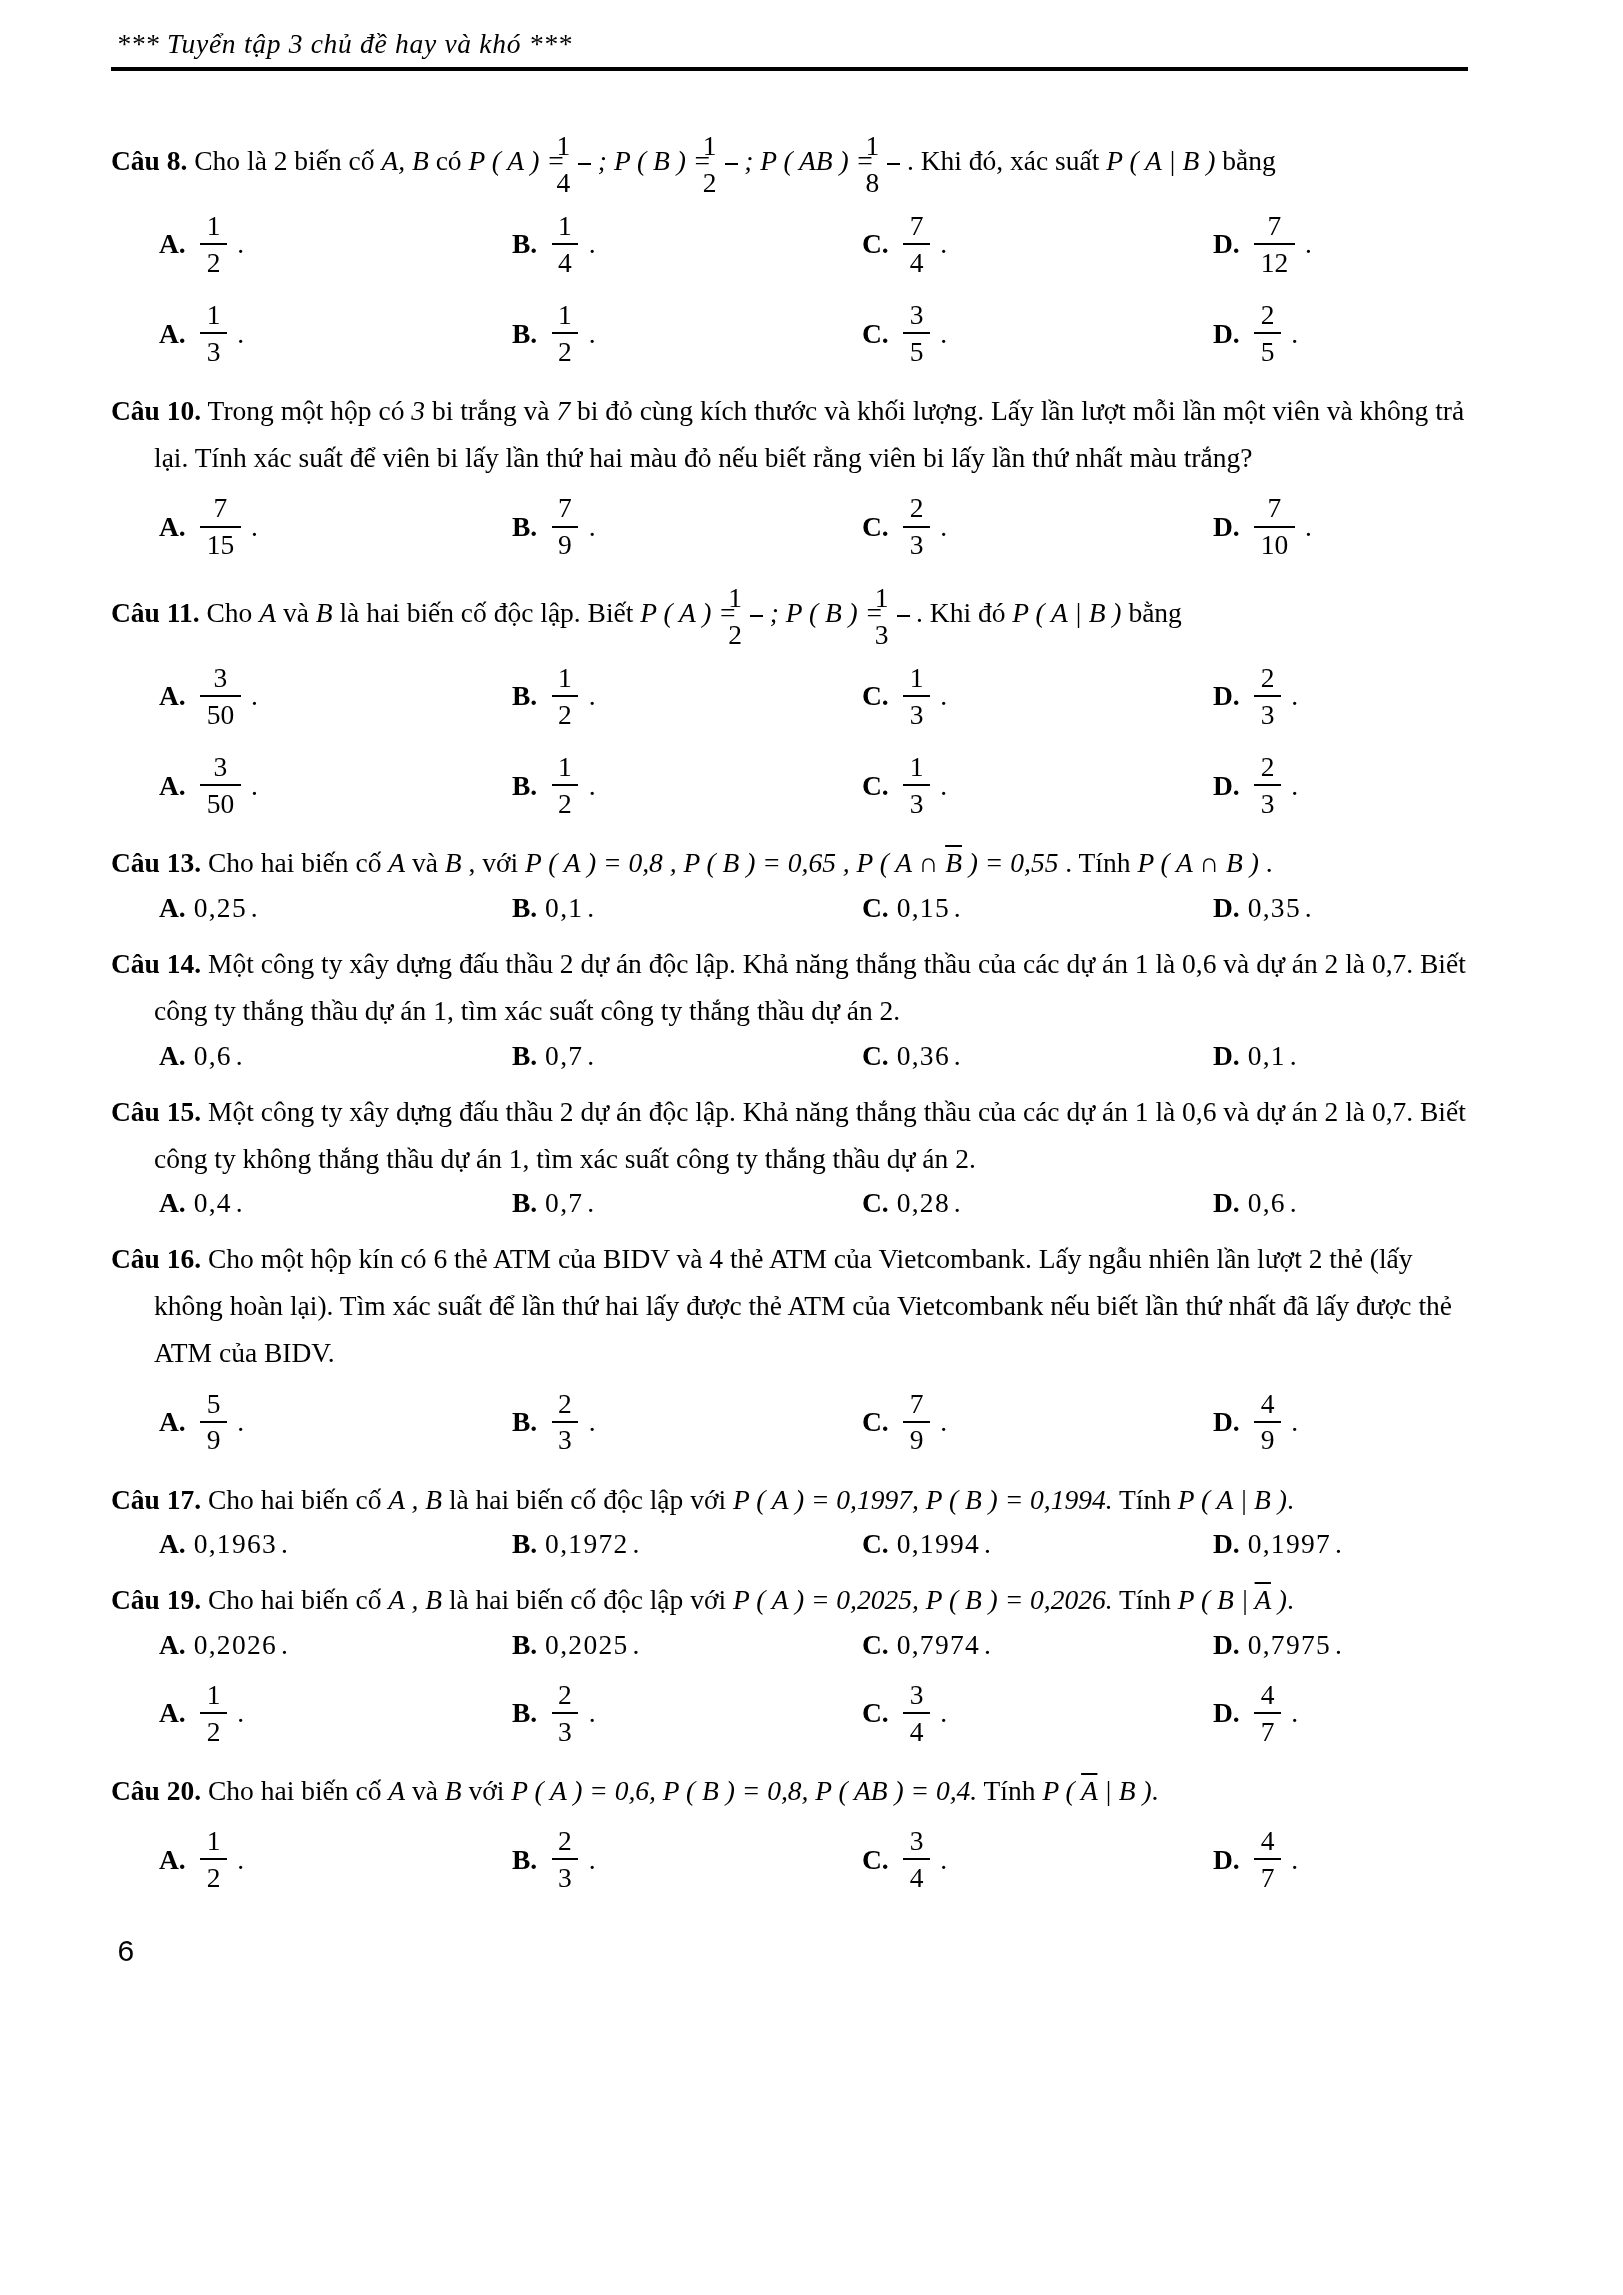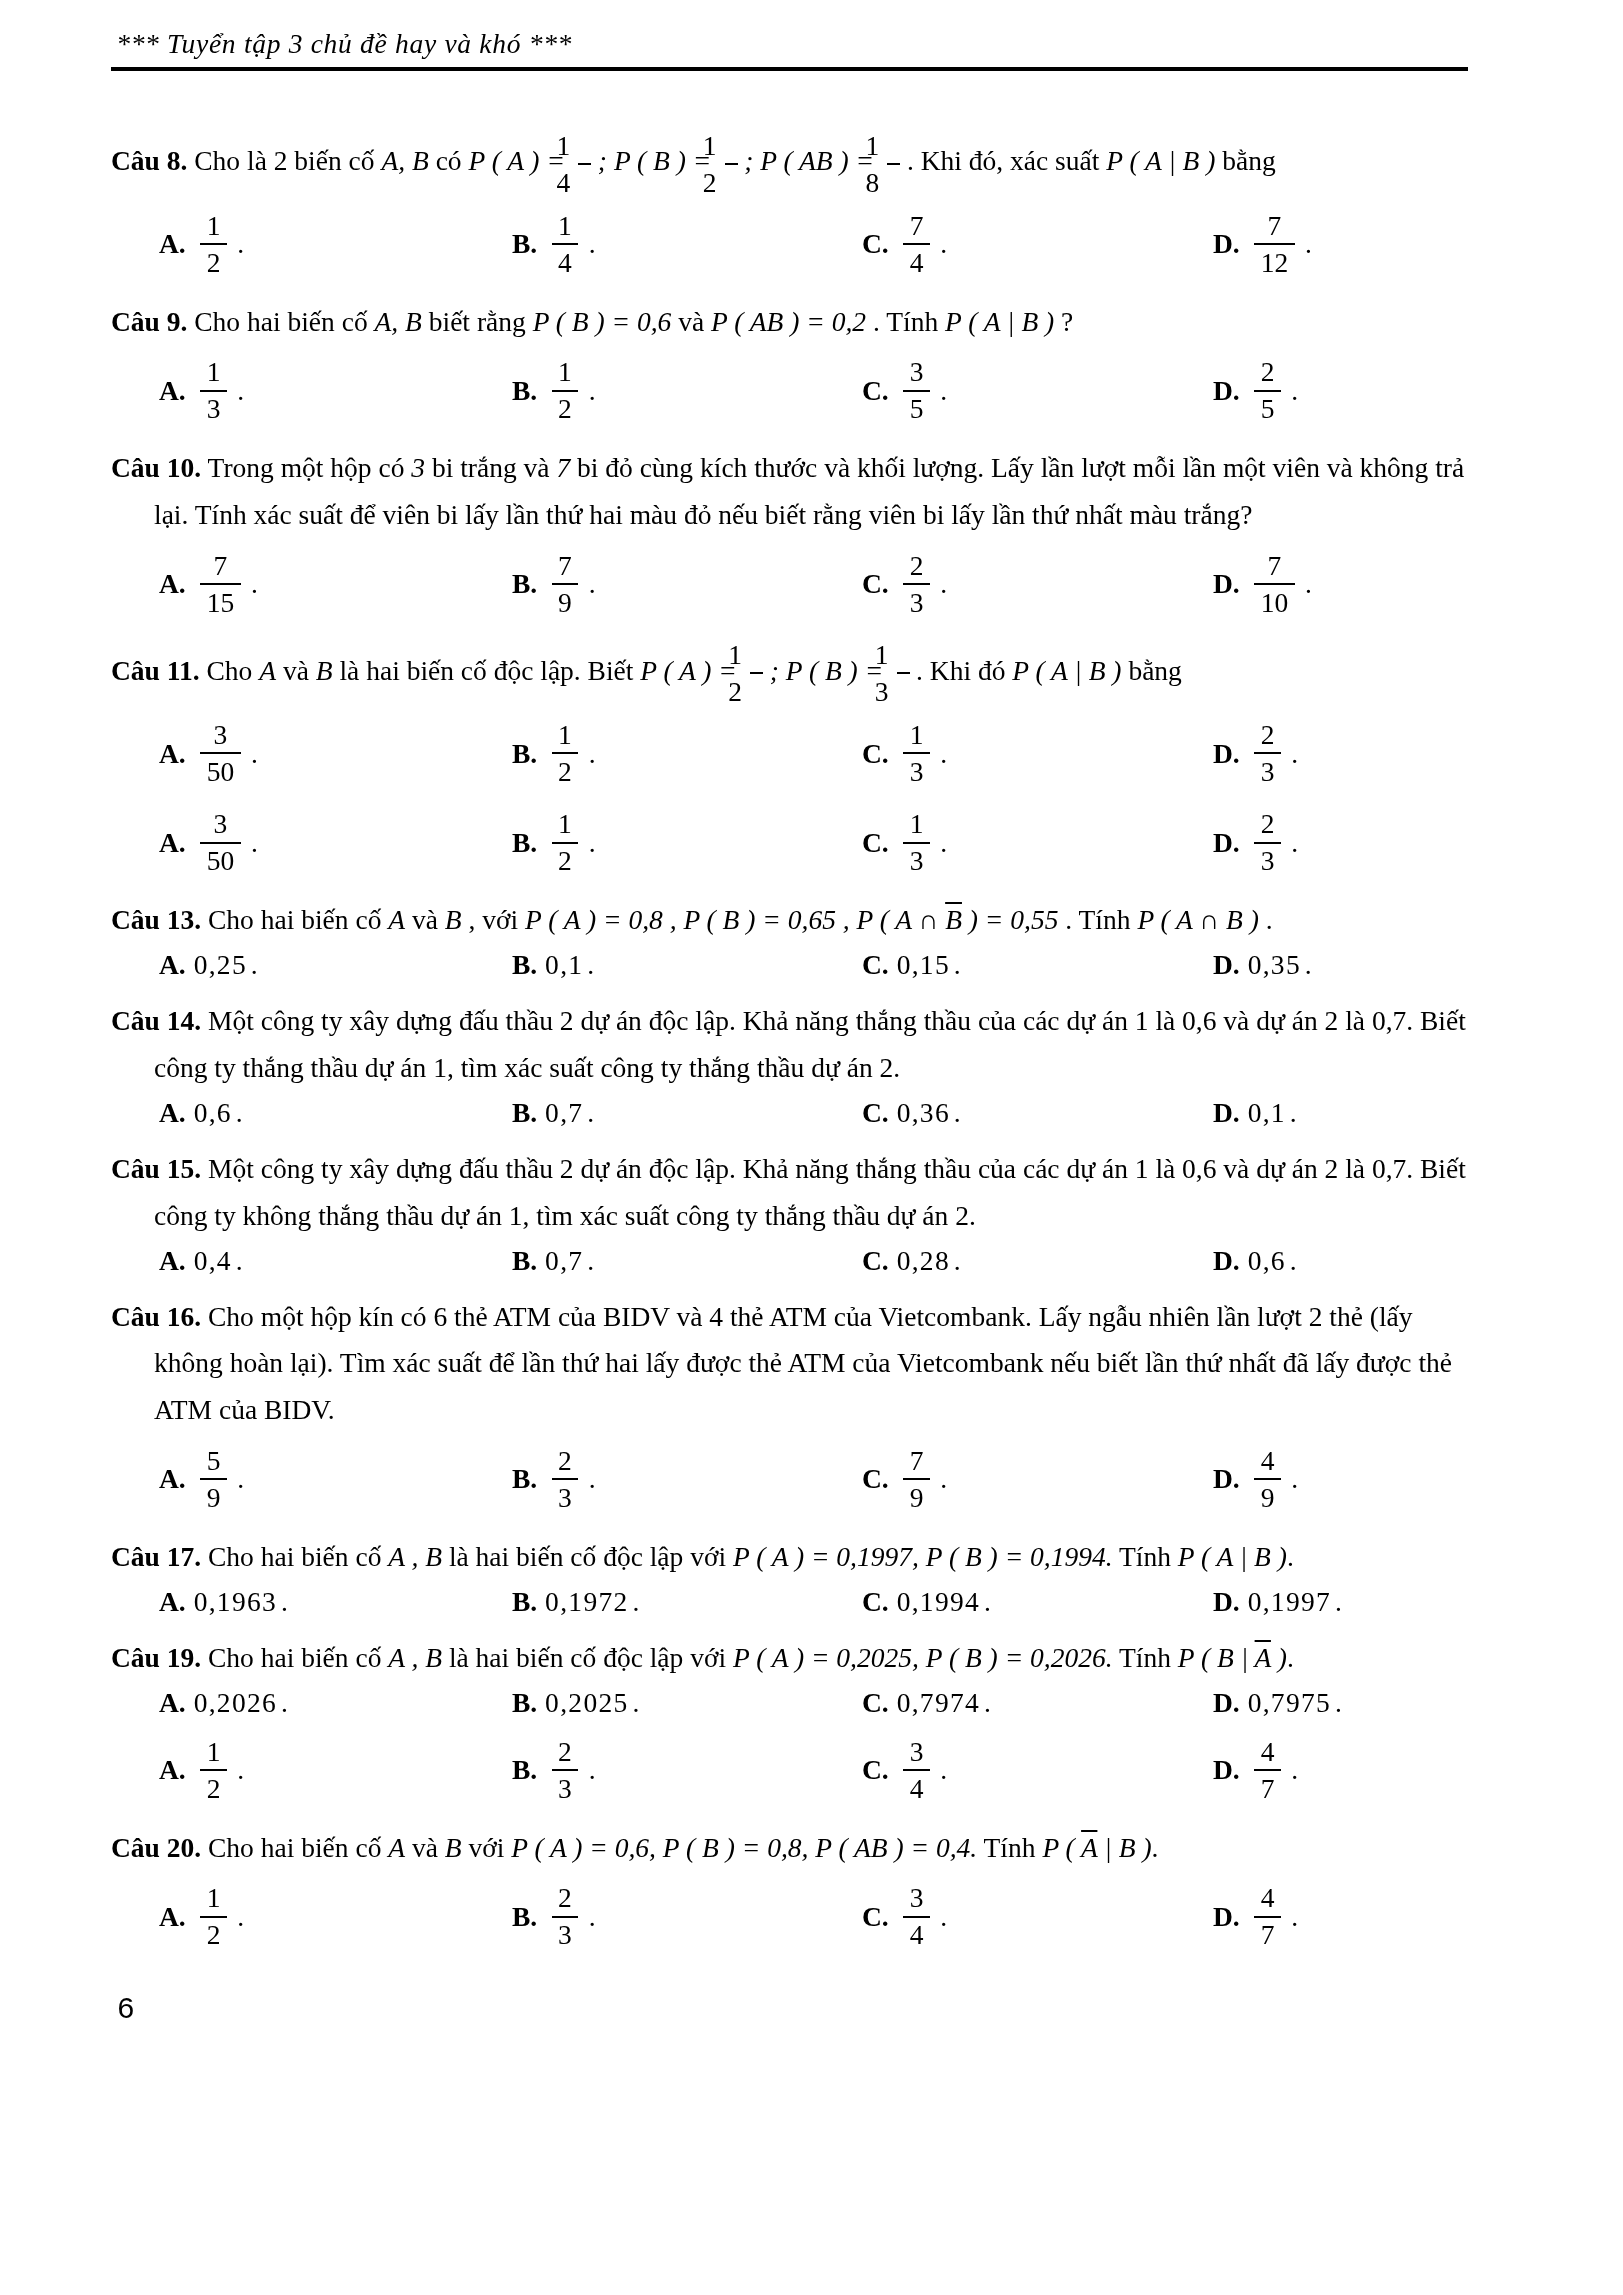--- a/index.html
+++ b/index.html
@@ -123,21 +123,20 @@
             <b class="olabel">D.</b>
             <span class="frac">
               <span class="num">7</span>
               <span class="den">12</span>
             </span>
             <span class="odot">.</span>
           </div>
         </div>
       </section>
       <section class="question">
-        <p class="qtext"><b class="qlabel">Câu 9.</b> <span>Cho hai biến cố </span><span class="math">A, B</span><span> biết rằng </span><span class="math">P ( B ) = 0,6</span><span> và </span><span class="math">P ( AB ) = 0,2</span><span> . Tính </span><span class="math">P ( A | B )</span><span> ?</span></p>
         <div class="options tall">
           <div class="opt">
             <b class="olabel">A.</b>
             <span class="frac">
               <span class="num">1</span>
               <span class="den">3</span>
             </span>
             <span class="odot">.</span>
           </div>
           <div class="opt">

